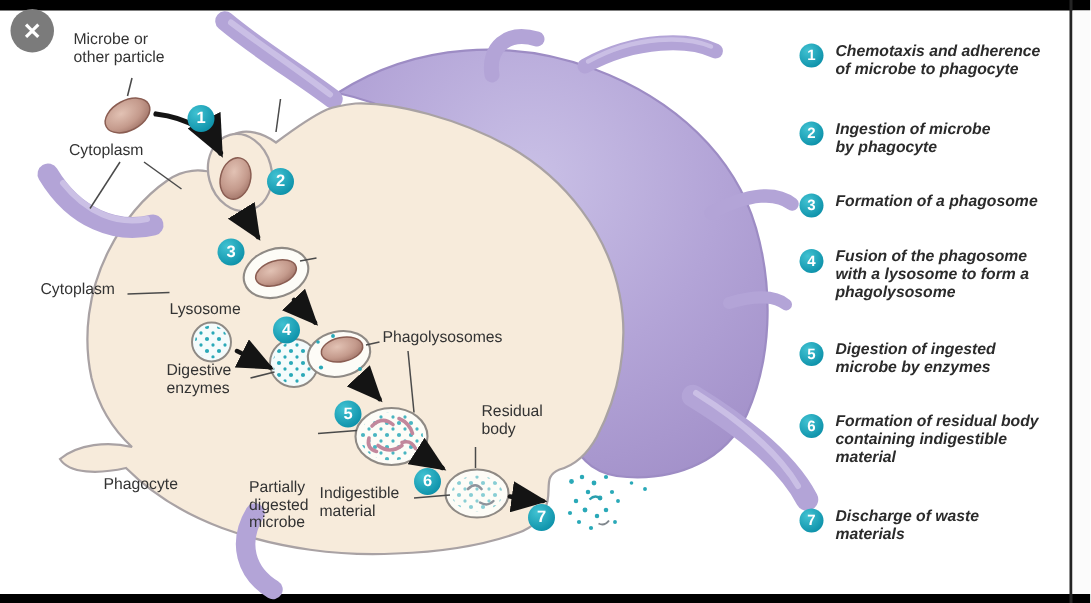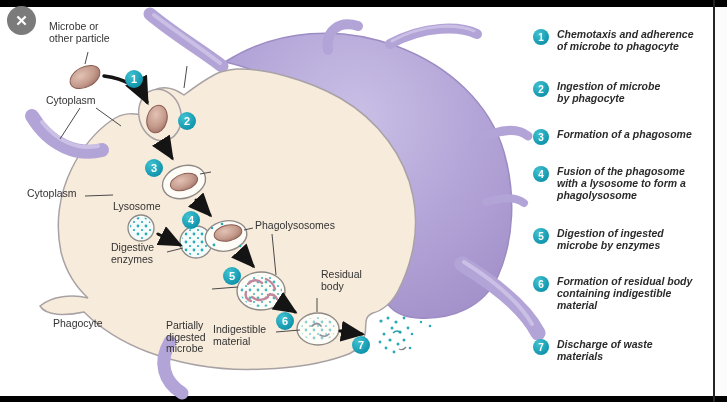--- a/index.html
+++ b/index.html
@@ -202,21 +202,21 @@
   <div class="dlabel" style="left:111px;top:242px;">Digestive
 enzymes</div>
   <div class="dlabel" style="left:255px;top:220px;">Phagolysosomes</div>
   <div class="dlabel" style="left:166px;top:280px;margin-top:40px;">Partially
 digested
 microbe</div>
   <div class="dlabel" style="left:301px;top:269px;margin-left:20px;">Residual
 body</div>
   <div class="dlabel" style="left:213px;top:324px;">Indigestible
 material</div>
-  <div class="dlabel" style="left:53px;top:318px;">Phagocyte</div>
+  <div class="dlabel" style="left:69px;top:318px;">Phagocyte</div>
 
   <div class="badge" style="left:125px;top:70px;">1</div>
   <div class="badge" style="left:178px;top:112px;">2</div>
   <div class="badge" style="left:145px;top:159px;">3</div>
   <div class="badge" style="left:182px;top:211px;">4</div>
   <div class="badge" style="left:223px;top:267px;">5</div>
   <div class="badge" style="left:276px;top:312px;">6</div>
   <div class="badge" style="left:352px;top:336px;">7</div>
 
   <div class="legend-item" style="left:533px;top:29px;">

